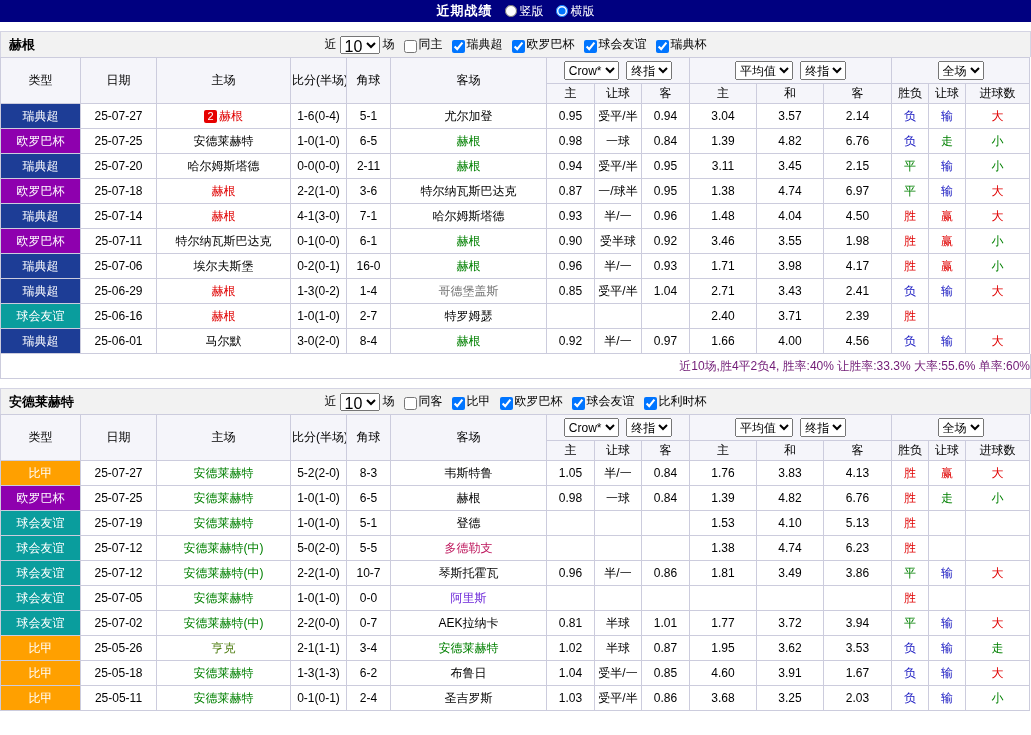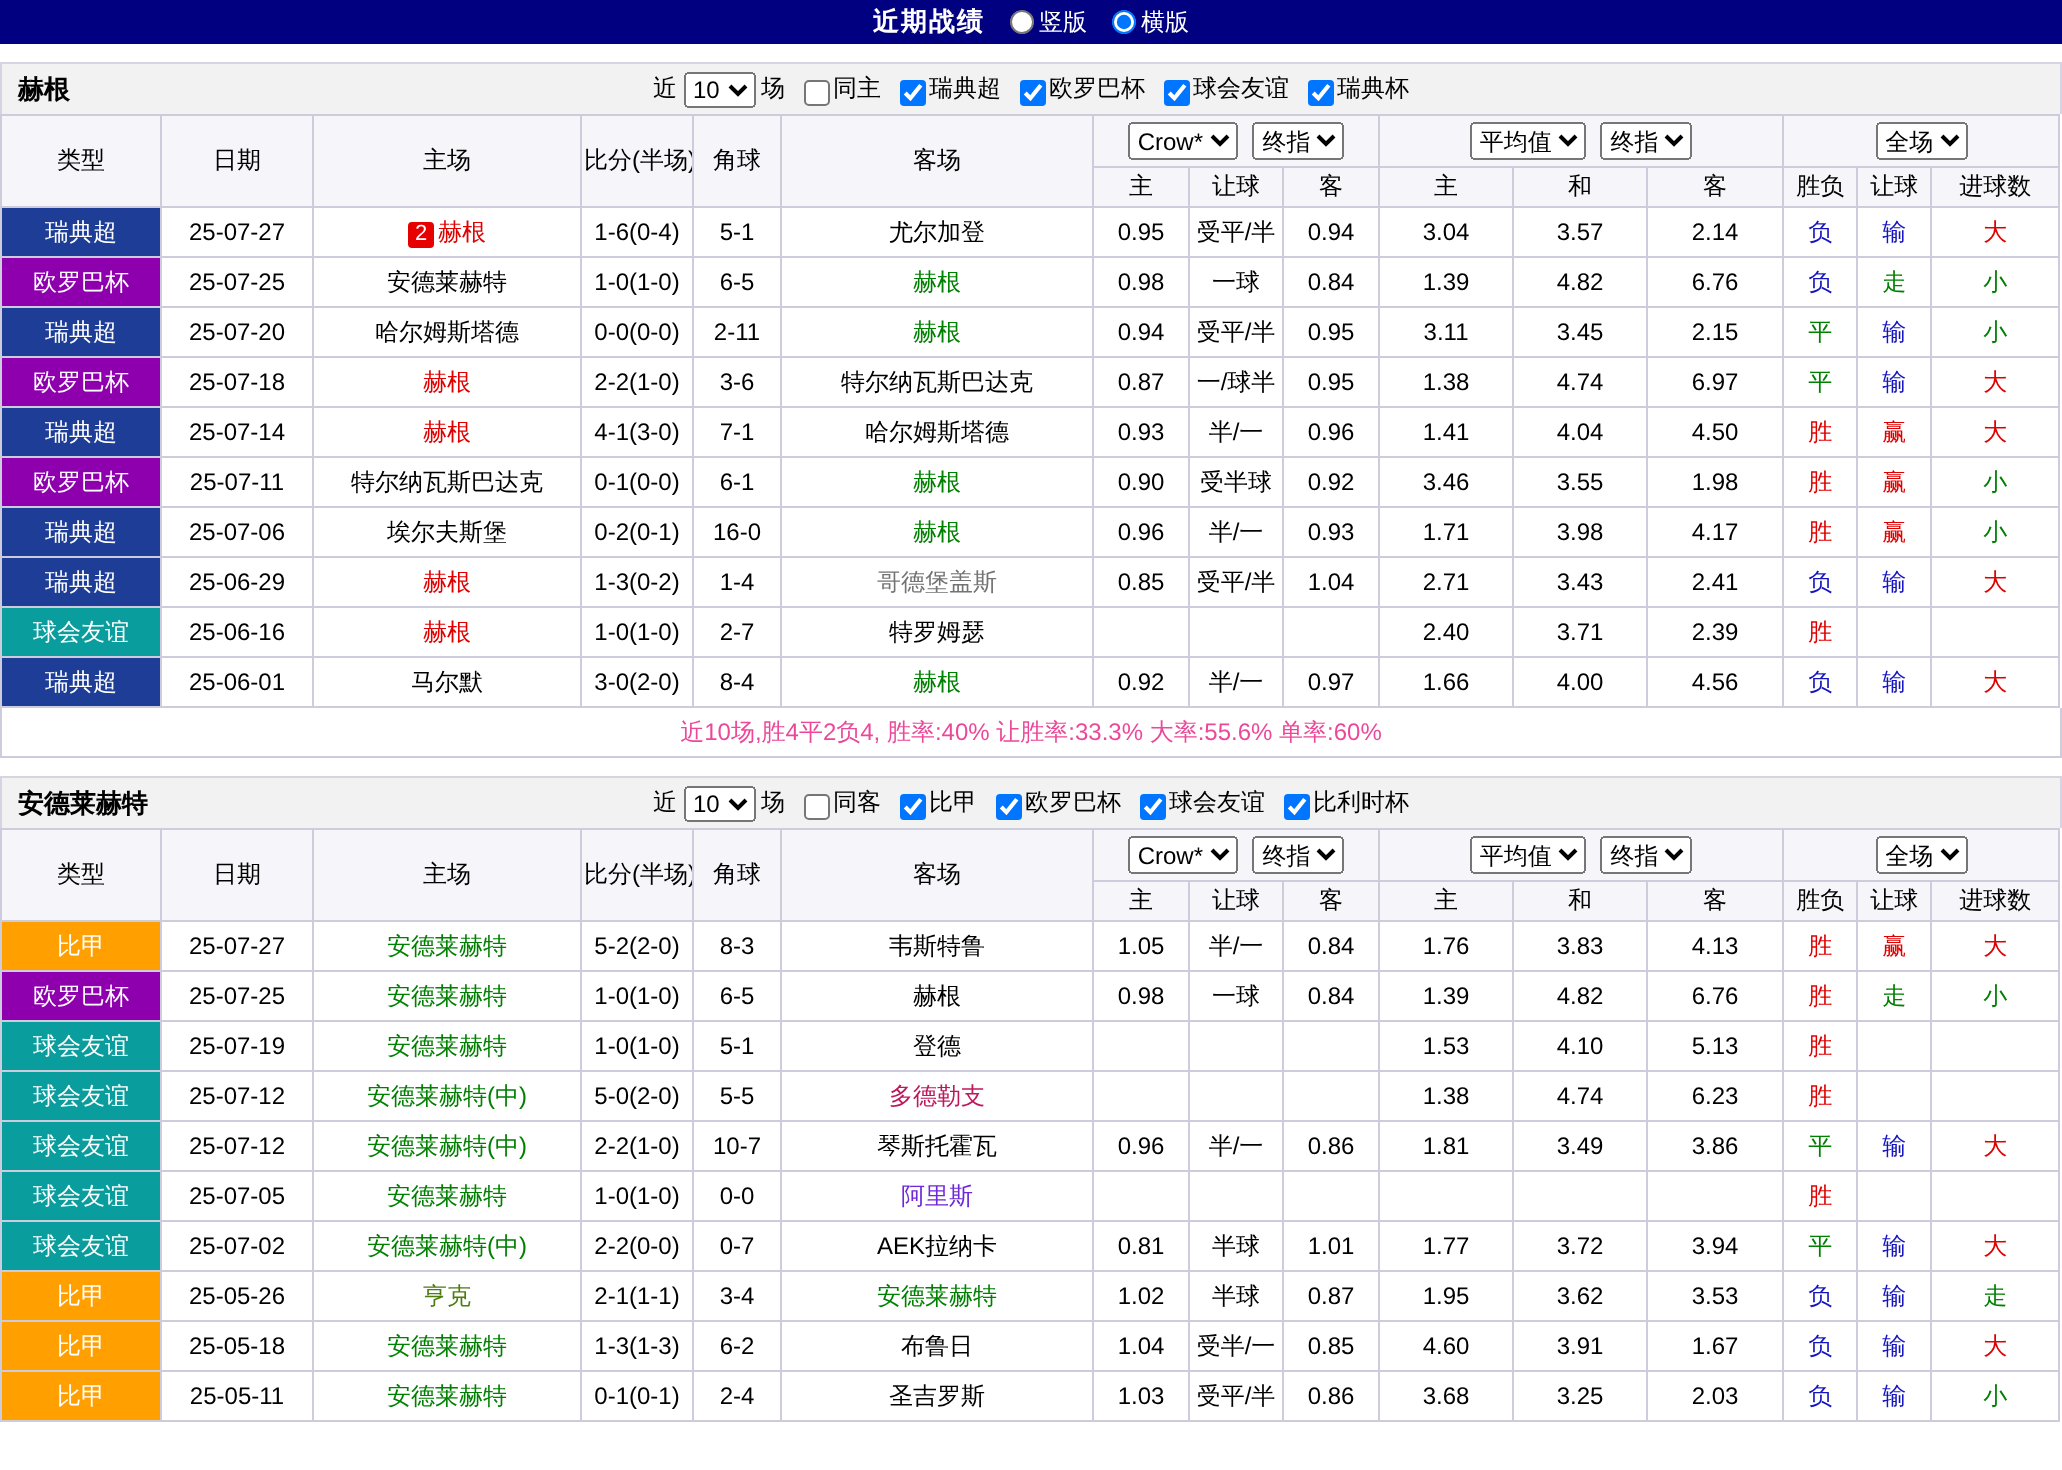--- a/index.html
+++ b/index.html
@@ -15,37 +15,37 @@
   .radio-opt { display: inline-flex; align-items: center; gap: 3px; cursor: pointer; }
   .radio-opt input { width: 12px; height: 12px; margin: 0; }
   .team-block { margin-top: 9px; }
   .section-bar {
     position: relative; height: 26px; background: #f2f2f2;
     border: 1px solid #d4d4e3; border-bottom: 0;
     display: flex; align-items: center; justify-content: center;
   }
   .team-name { position: absolute; left: 8px; font-weight: bold; font-size: 13px; }
   .filters { display: flex; align-items: center; gap: 3px; }
-  .filters select { height: 18px; font-size: 12px; }
+  .filters select { height: 18px; font-size: 16px; text-align: center; }
   .cb { display: inline-flex; align-items: flex-end; gap: 2px; margin-left: 6px; cursor: pointer; }
   .cb input { width: 13px; height: 13px; margin: 0; }
   table.results { width: 888px; border-collapse: collapse; table-layout: fixed; text-align: center; }
   .results th, .results td { border: 1px solid #ccccdd; padding: 0 1px; overflow: hidden; white-space: nowrap; }
   .results thead th { background: #f5f5fa; font-weight: normal; }
   .results thead tr:first-child th { height: 26px; }
   .results thead tr:last-child th { height: 20px; }
   .results td { height: 25px; }
   .selth select { height: 19px; font-size: 12px; margin: 0 2px; }
   td.lg { color: #fff; }
   .rank {
     display: inline-block; background: #e60000; color: #fff; font-size: 11px;
     line-height: 13px; min-width: 13px; border-radius: 2px; padding: 0 1px; margin-right: 2px;
   }
   .summary {
-    height: 25px; line-height: 25px; text-align: center; color: #ec4899;
+    height: 25px; line-height: 25px; text-align: right; color: #701a75;
     border: 1px solid #ccccdd; border-top: 0;
   }
 </style>
 </head>
 <body>
 
 <div class="topbar">
   <span class="topbar-title">近期战绩</span>
   <label class="radio-opt">
     <input type="radio" name="layout" style="">
@@ -210,21 +210,21 @@
         <tr>
           <td class="lg" style="background: rgb(29, 61, 150);">瑞典超</td>
           <td>25-07-14</td>
           <td><span style="color: rgb(224, 0, 0);">赫根</span></td>
           <td>4-1(3-0)</td>
           <td>7-1</td>
           <td><span style="color: rgb(0, 0, 0);">哈尔姆斯塔德</span></td>
           <td>0.93</td>
           <td>半/一</td>
           <td>0.96</td>
-          <td>1.41</td>
+          <td>1.48</td>
           <td>4.04</td>
           <td>4.50</td>
           <td class="res" style="color: rgb(224, 0, 0);">胜</td>
           <td class="res" style="color: rgb(224, 0, 0);">赢</td>
           <td class="res" style="color: rgb(224, 0, 0);">大</td>
         </tr>
         <tr>
           <td class="lg" style="background: rgb(142, 0, 174);">欧罗巴杯</td>
           <td>25-07-11</td>
           <td><span style="color: rgb(0, 0, 0);">特尔纳瓦斯巴达克</span></td>

